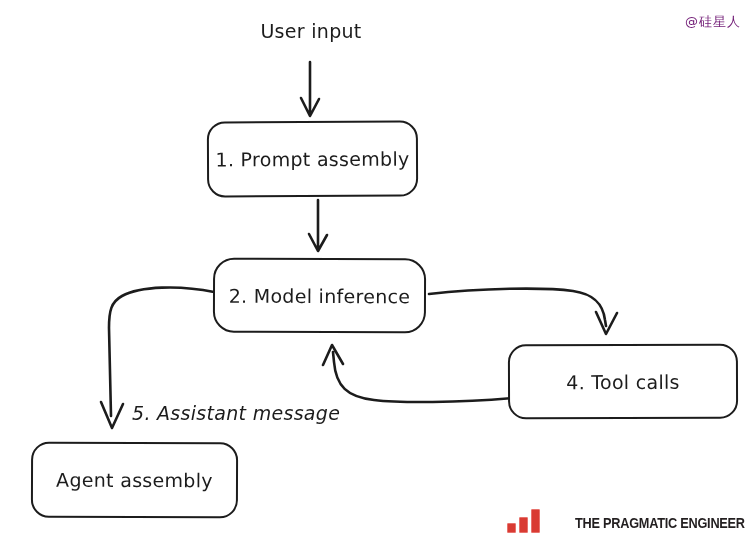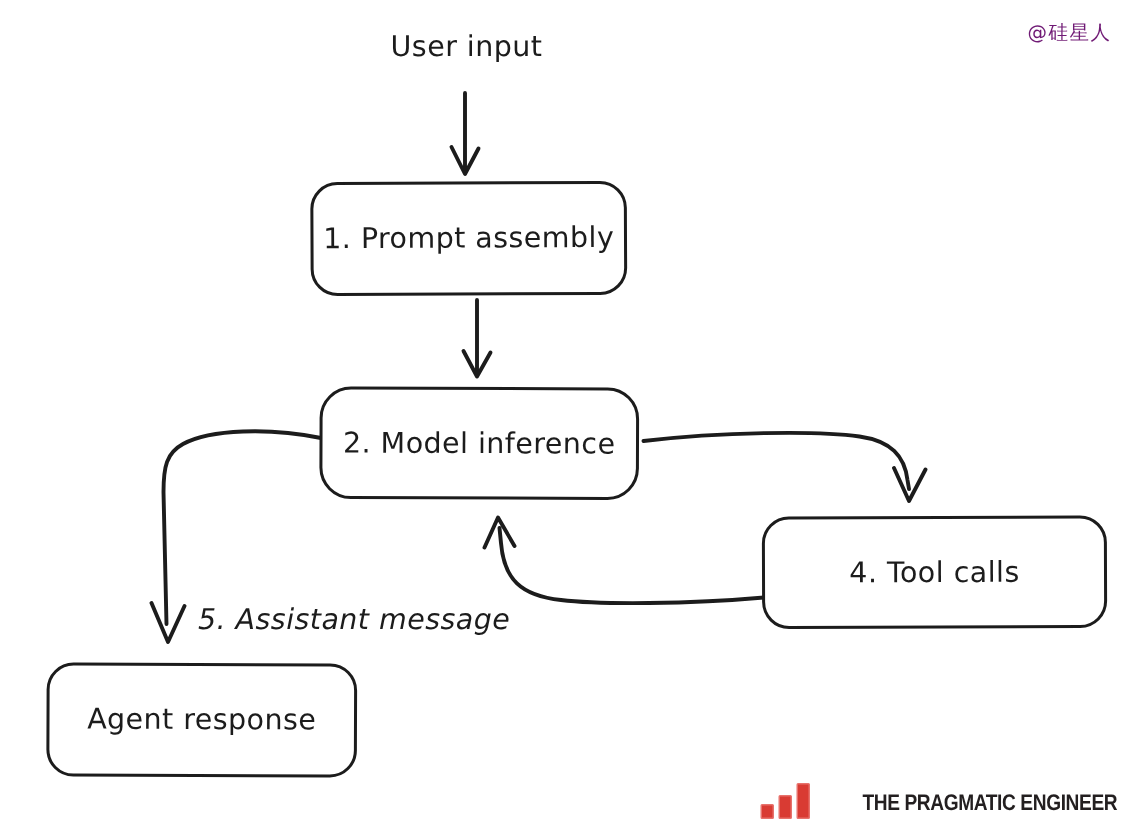--- a/index.html
+++ b/index.html
@@ -53,21 +53,21 @@
     position: absolute;
     top: 13px;
     right: 9px;
     font-size: 13px;
     color: #701a75;
     letter-spacing: 1px;
   }
   .footer-brand {
     position: absolute;
     right: 5px;
-    bottom: 10px;
+    bottom: 23px;
     display: flex;
     align-items: flex-end;
     gap: 5px;
     text-align: center;
   }
   .brand-bars {
     display: flex;
     align-items: flex-end;
     gap: 3px;
     height: 24px;
@@ -120,21 +120,21 @@
 
   <div class="node node-model">
     <span>2. Model inference</span>
   </div>
 
   <div class="node node-tools">
     <span>4. Tool calls</span>
   </div>
 
   <div class="node node-agent">
-    <span>Agent response</span>
+    <span>Agent assembly</span>
   </div>
 
   <div class="free-label lbl-assistant">5. Assistant message</div>
 
   <div class="watermark">@硅星人</div>
 
   <div class="footer-brand">
     <div class="brand-bars">
       <div class="bar bar-1"></div>
       <div class="bar bar-2"></div>

